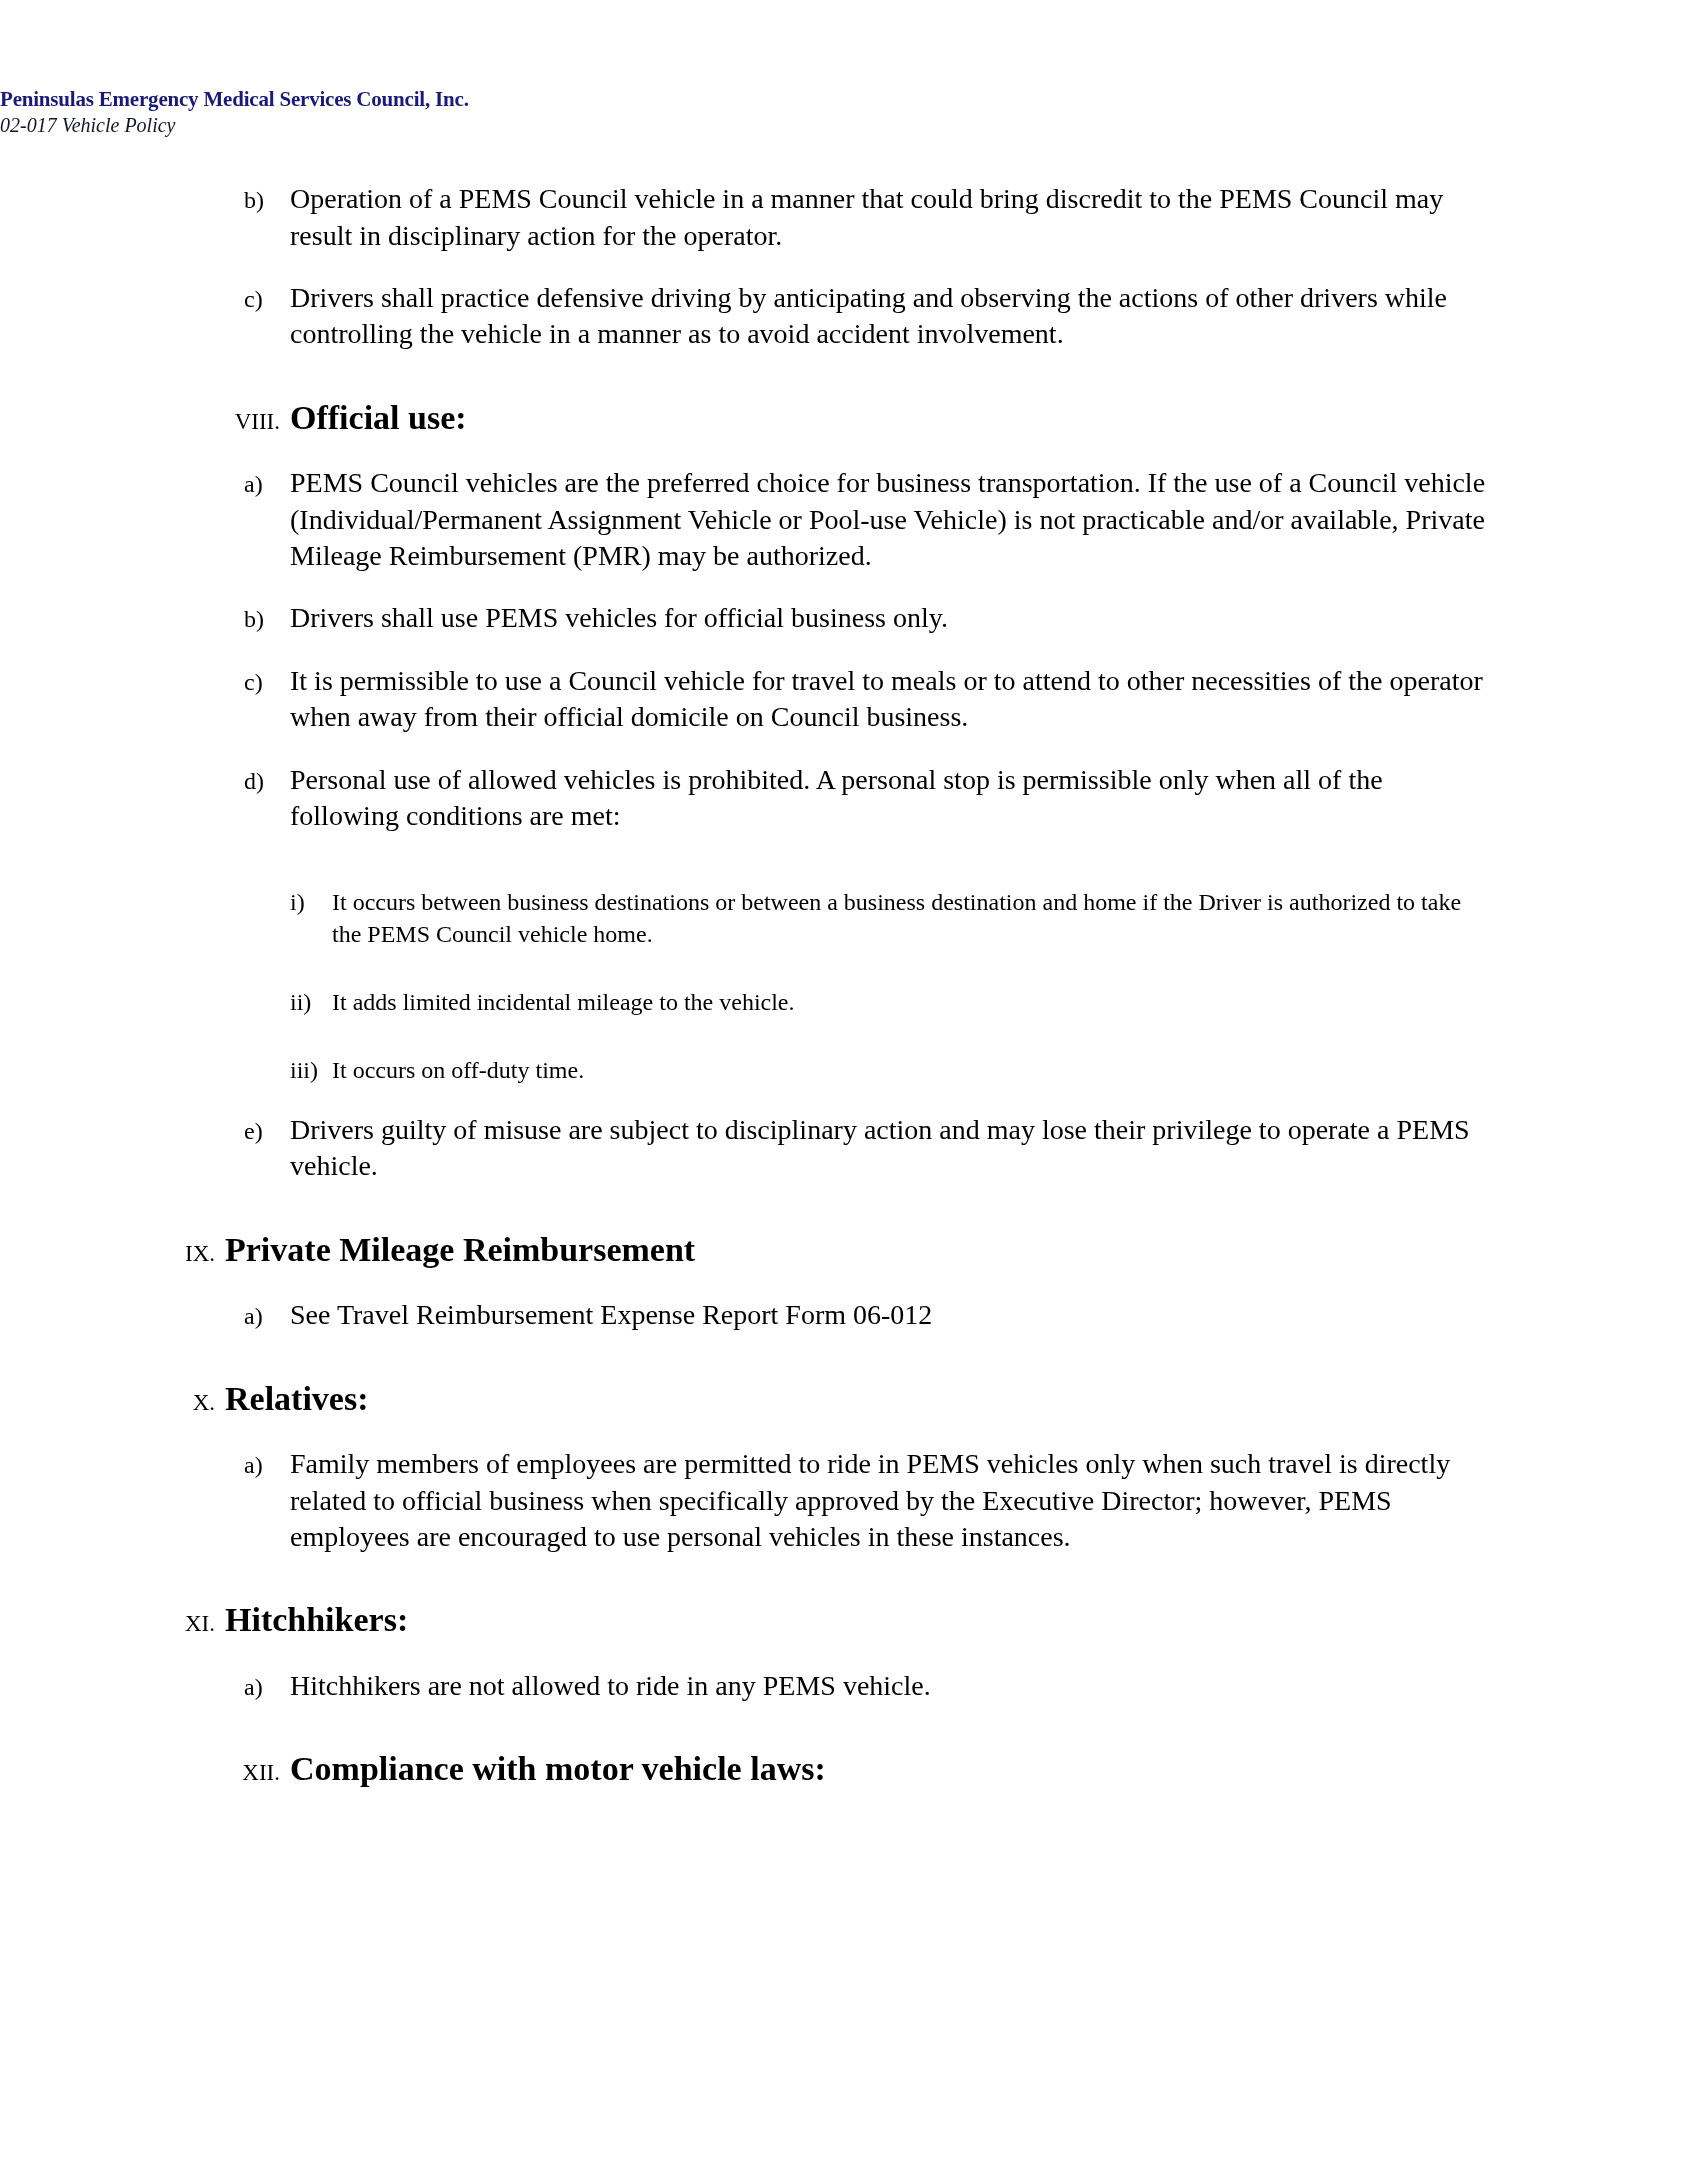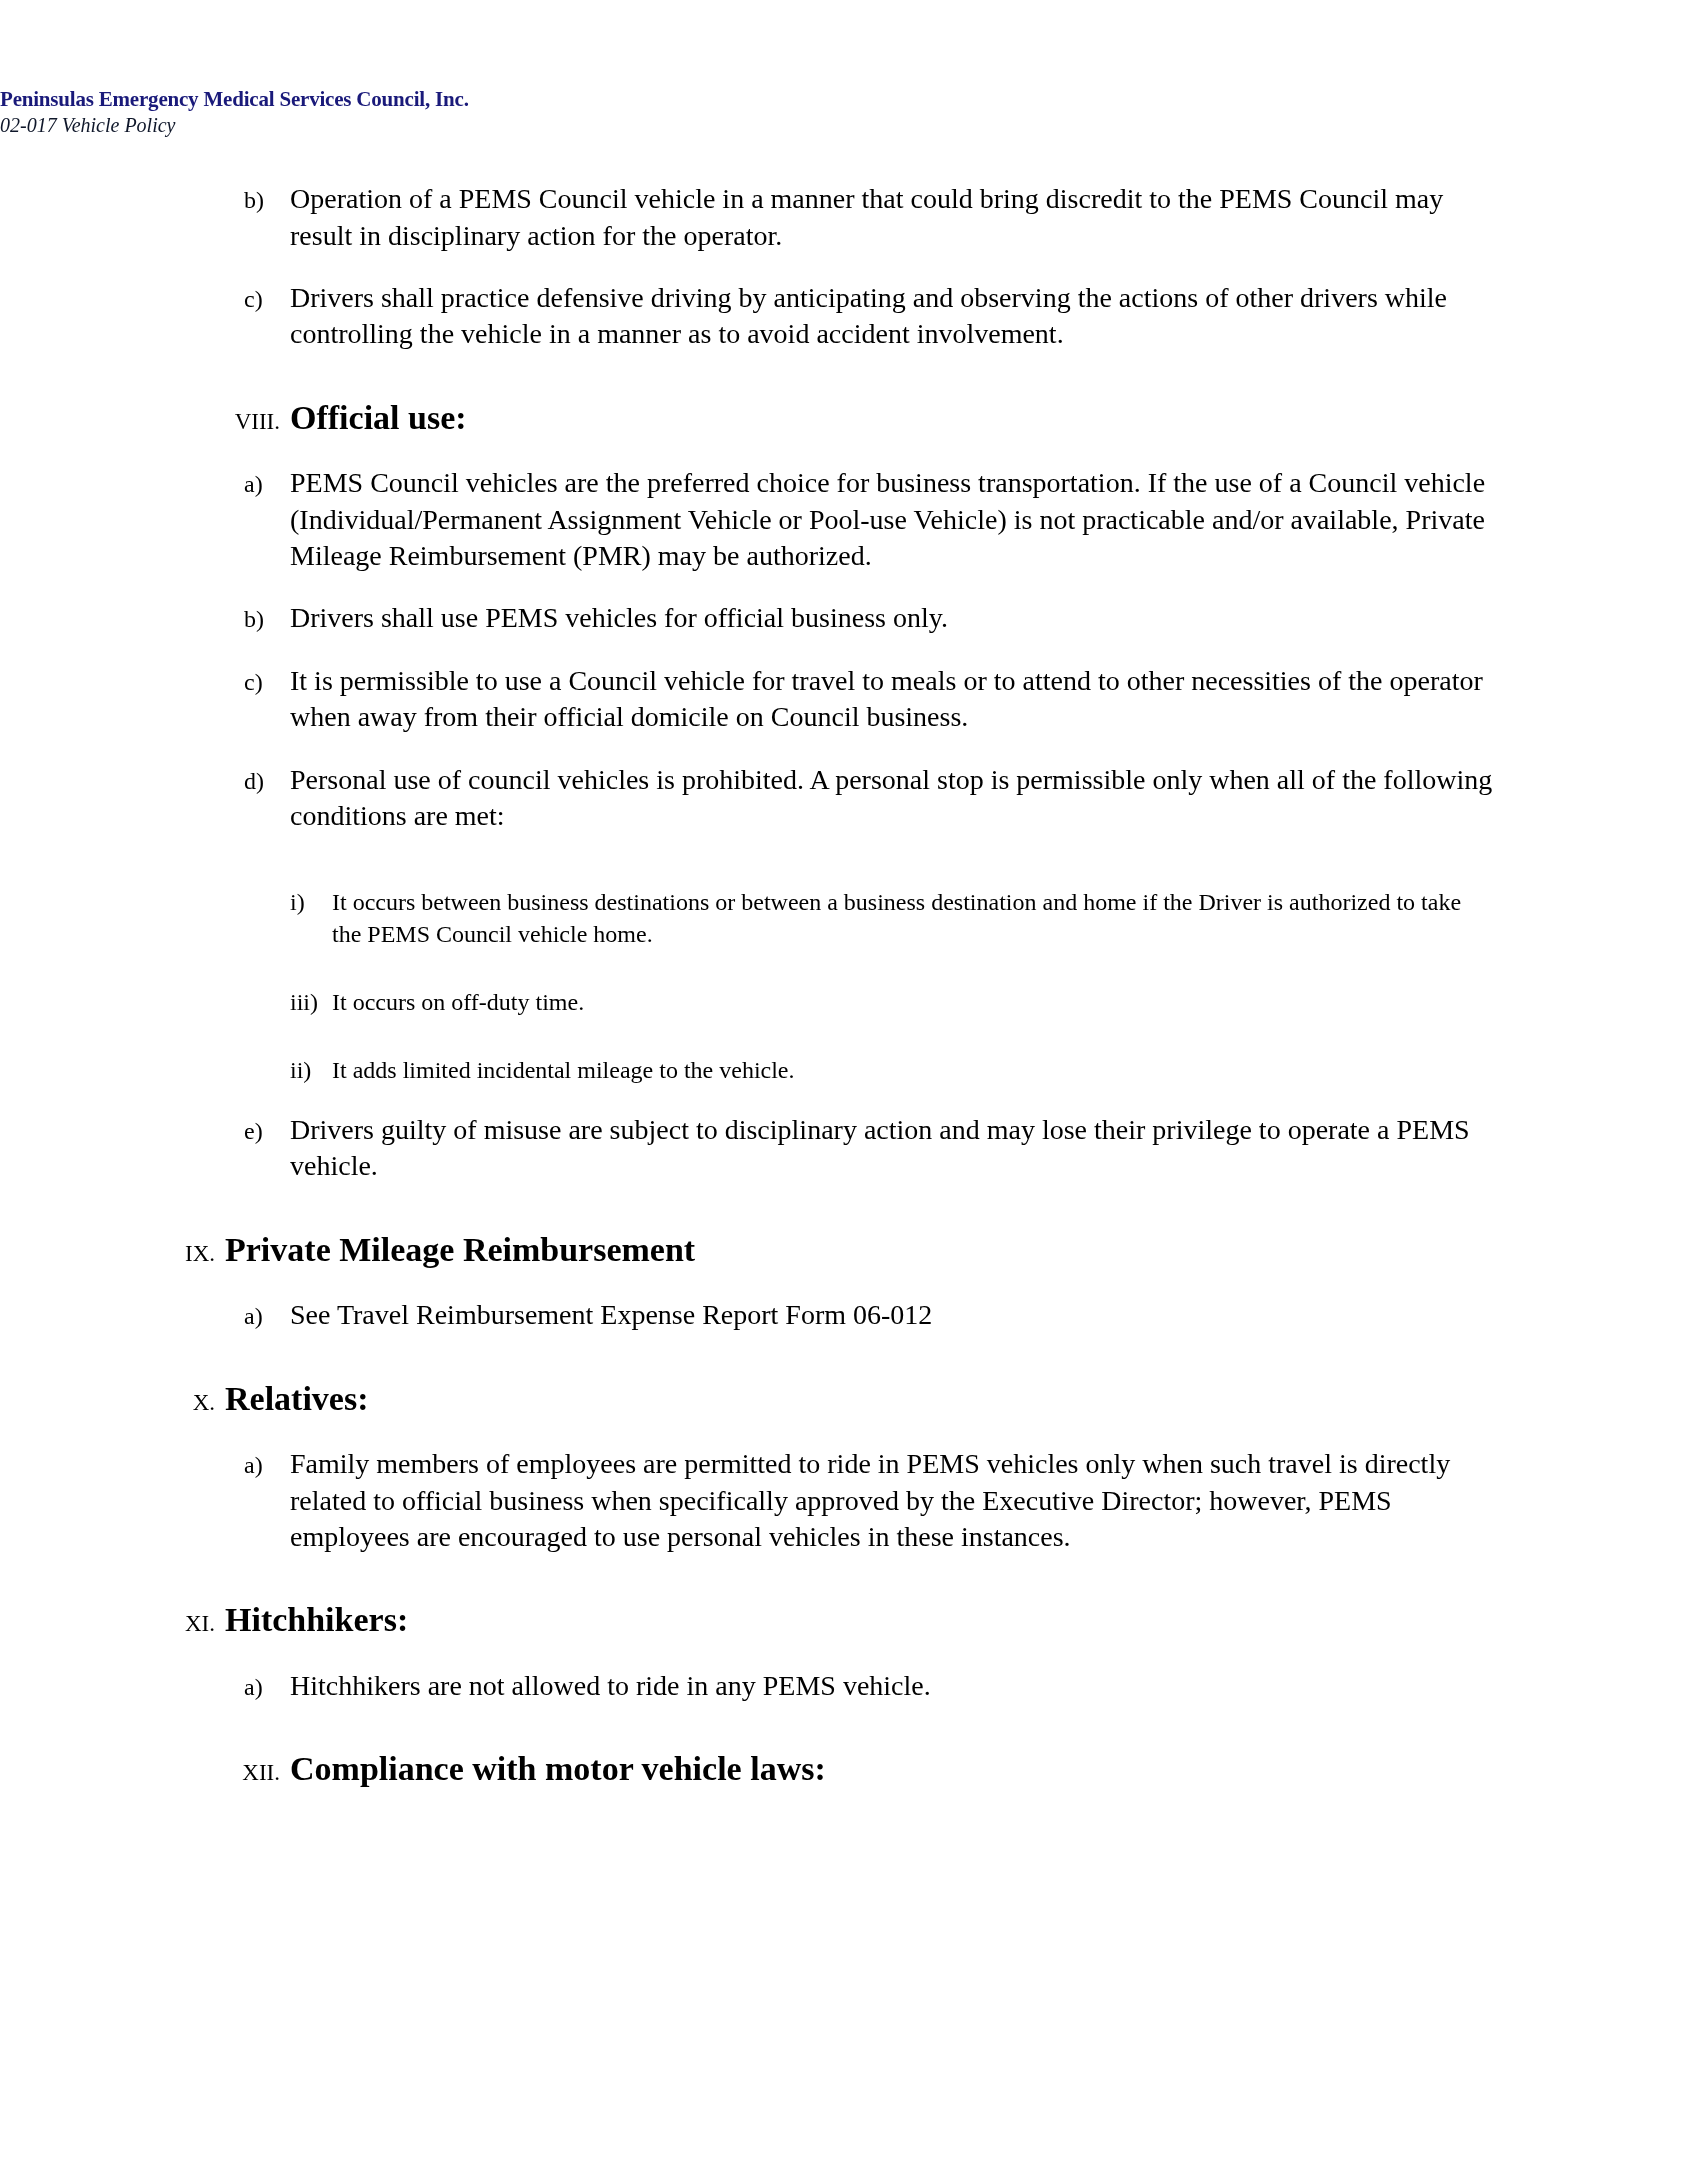--- a/index.html
+++ b/index.html
@@ -164,36 +164,36 @@
       <span class="let-text">Drivers shall use PEMS vehicles for official business only.</span>
     </div>
 
     <div class="lettered">
       <span class="let-mark">c)</span>
       <span class="let-text">It is permissible to use a Council vehicle for travel to meals or to attend to other necessities of the operator when away from their official domicile on Council business.</span>
     </div>
 
     <div class="lettered">
       <span class="let-mark">d)</span>
-      <span class="let-text">Personal use of council vehicles is prohibited. A personal stop is permissible only when all of the following conditions are met:</span>
+      <span class="let-text">Personal use of allowed vehicles is prohibited. A personal stop is permissible only when all of the following conditions are met:</span>
     </div>
 
     <div class="roman-group">
       <div class="roman">
         <span class="rom-mark">i)</span>
         <span class="rom-text">It occurs between business destinations or between a business destination and home if the Driver is authorized to take the PEMS Council vehicle home.</span>
       </div>
       <div class="roman">
+        <span class="rom-mark">ii)</span>
+        <span class="rom-text">It adds limited incidental mileage to the vehicle.</span>
+      </div>
+      <div class="roman">
         <span class="rom-mark">iii)</span>
         <span class="rom-text">It occurs on off-duty time.</span>
       </div>
-      <div class="roman">
-        <span class="rom-mark">ii)</span>
-        <span class="rom-text">It adds limited incidental mileage to the vehicle.</span>
-      </div>
     </div>
 
     <div class="lettered">
       <span class="let-mark">e)</span>
       <span class="let-text">Drivers guilty of misuse are subject to disciplinary action and may lose their privilege to operate a PEMS vehicle.</span>
     </div>
 
     <div class="section tight-gap">
       <span class="sec-num">IX.</span>
       <span class="sec-title">Private Mileage Reimbursement</span>

